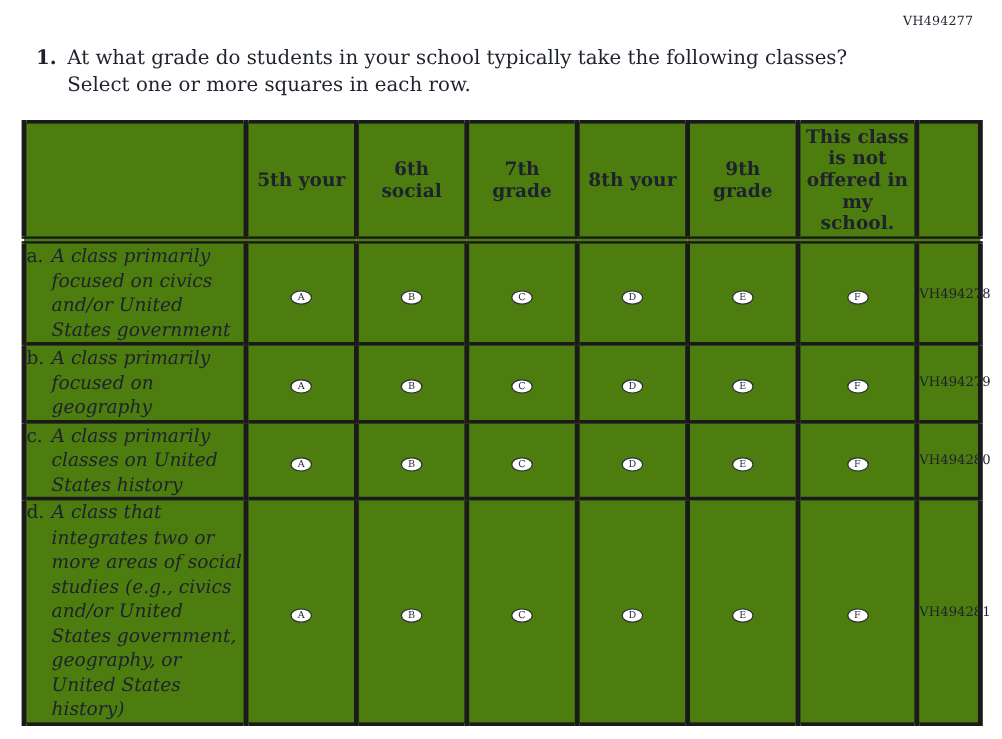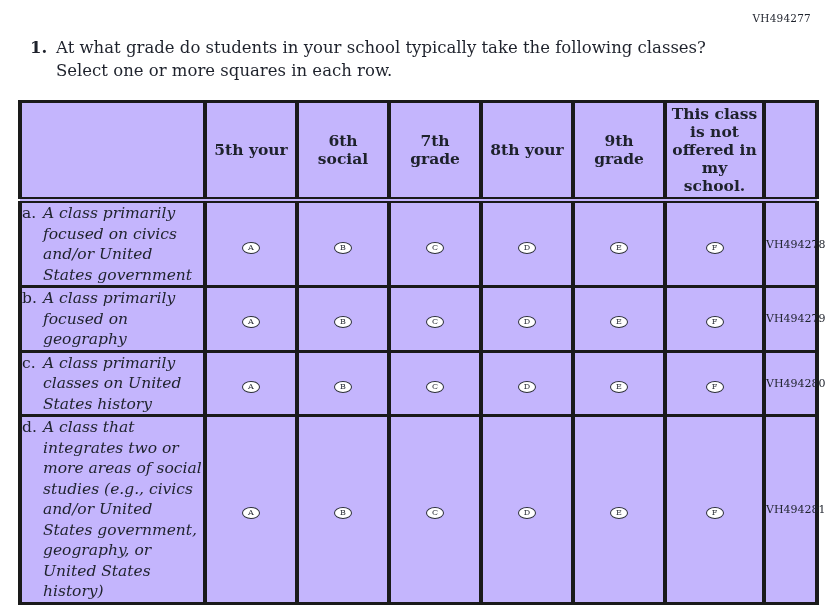--- a/index.html
+++ b/index.html
@@ -42,21 +42,21 @@
     top: 100px;
     width: 801px;
     border-collapse: collapse;
     table-layout: fixed;
   }
   table.grid td, table.grid th {
     border-left: 4px solid #1a1a1a;
     border-right: 4px solid #1a1a1a;
     border-top: 3px solid #1a1a1a;
     border-bottom: 3px solid #1a1a1a;
-    background: #c4b5fd;
+    background: #4d7c0f;
     padding: 0;
   }
   table.grid tr.header-row th {
     border-bottom: 6px double #1a1a1a;
     font-weight: bold;
     font-size: 15.5px;
     text-align: center;
     vertical-align: middle;
     line-height: 18px;
     padding: 2px 4px;

